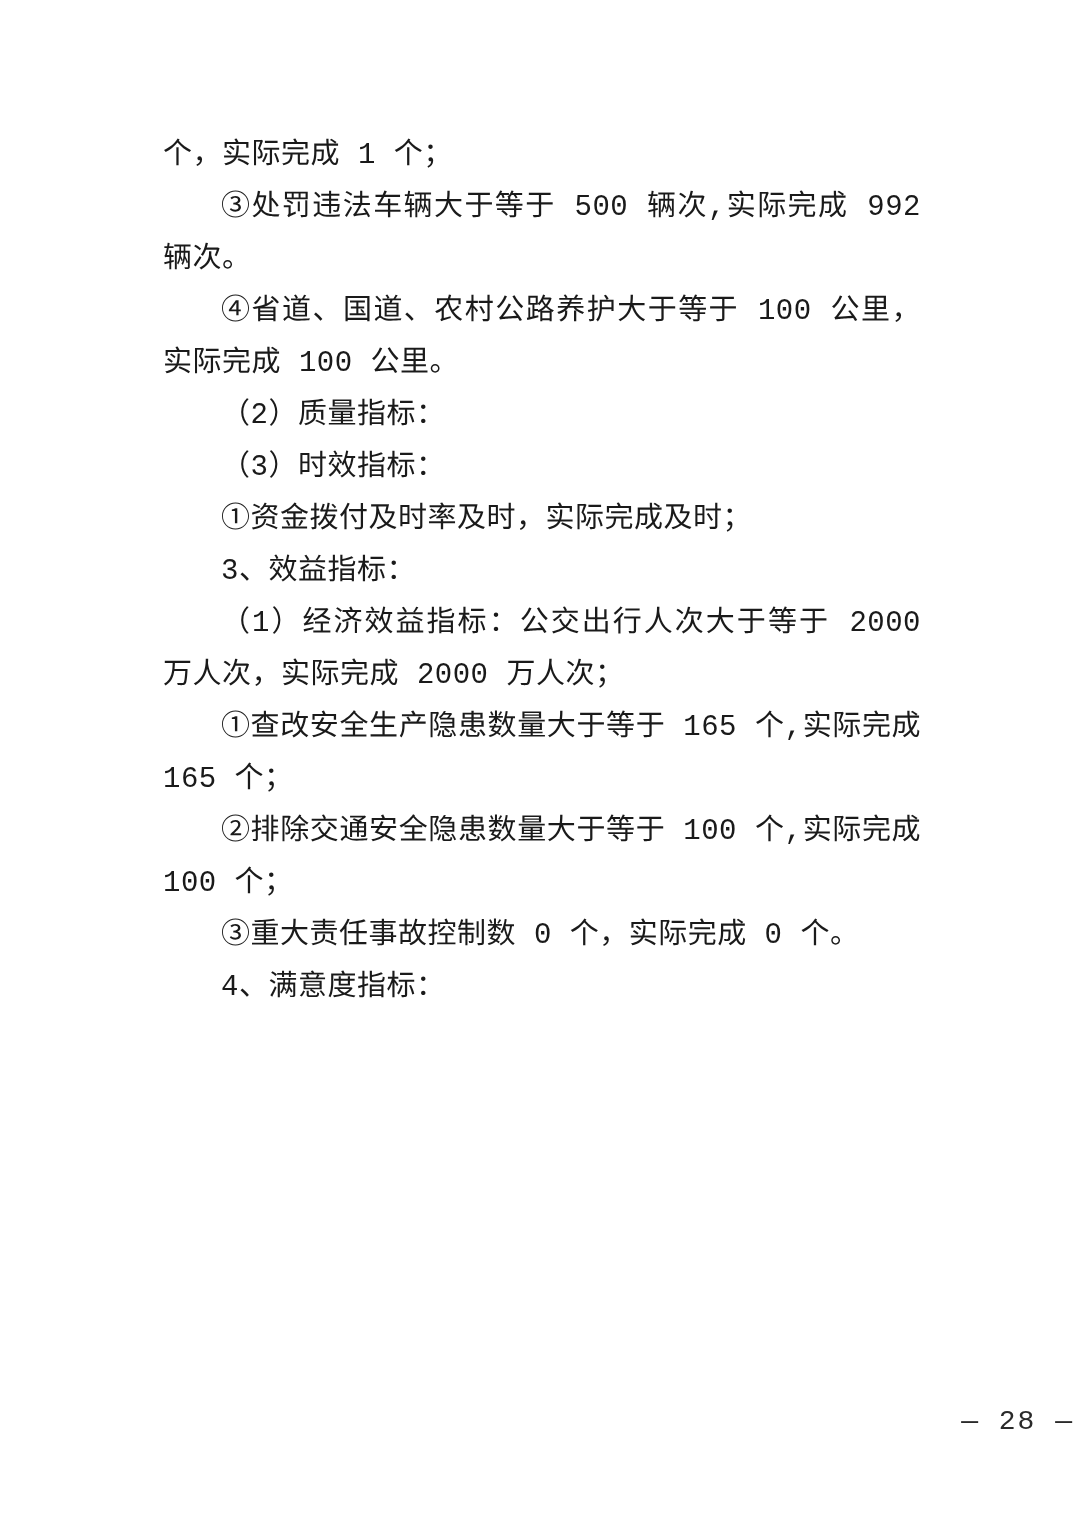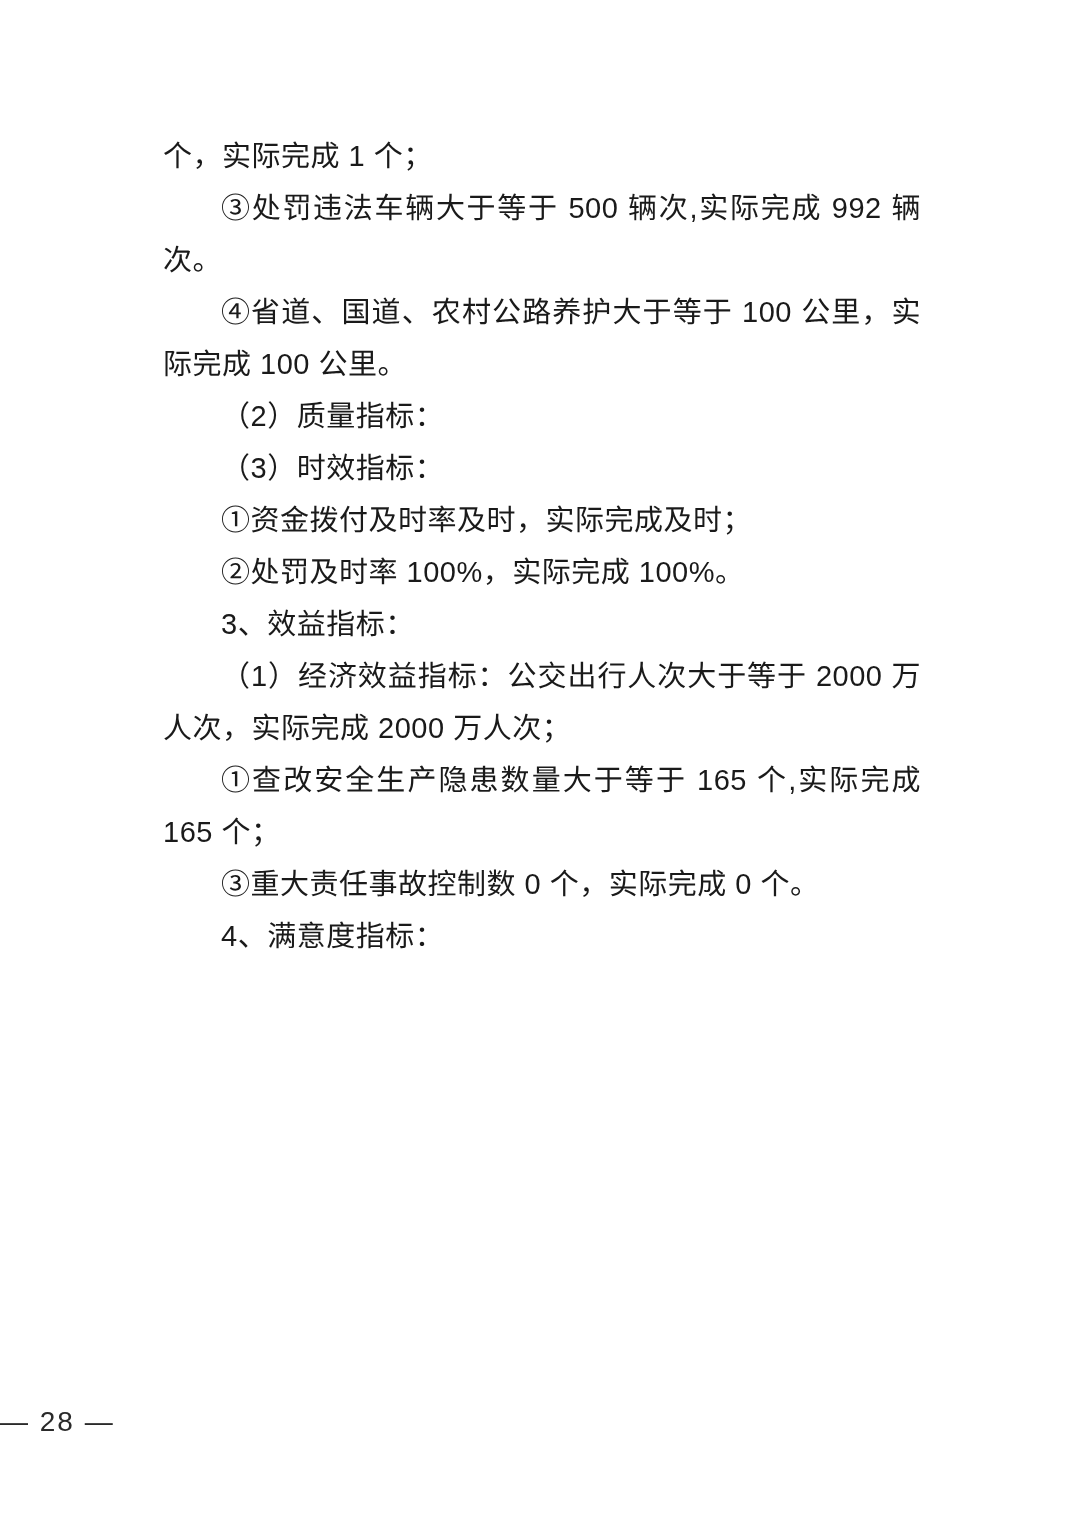--- a/index.html
+++ b/index.html
@@ -6,21 +6,21 @@
     margin: 0;
     padding: 0;
     background: #ffffff;
   }
   .page {
     position: relative;
     width: 1074px;
     height: 1520px;
     background: #ffffff;
     overflow: hidden;
-    font-family: Liberation Sans, sans-serif;
+    font-family: Liberation Mono, monospace;
     color: #1a1a1a;
   }
   .content {
     position: absolute;
     left: 163px;
     top: 130px;
     width: 758px;
     font-size: 29px;
     line-height: 52px;
     text-align: justify;
@@ -32,21 +32,21 @@
     padding: 0;
   }
   .content p.indent {
     text-indent: 2em;
   }
   .page-footer {
     position: absolute;
     left: 0;
     top: 1404px;
     width: 100%;
-    text-align: left;
+    text-align: right;
     font-size: 28px;
     line-height: 36px;
     color: #2a2a2a;
     letter-spacing: 2px;
   }
 </style>
 </head>
 <body>
 
 <div class="page">
@@ -60,29 +60,29 @@
       <p class="indent">④省道、国道、农村公路养护大于等于 100 公里，实际完成 100 公里。</p>
 
       <p class="indent">（2）质量指标：</p>
 
 
 
       <p class="indent">（3）时效指标：</p>
 
       <p class="indent">①资金拨付及时率及时，实际完成及时；</p>
 
-      <p class="indent">②处罚及时率 100%，实际完成 100%。</p>
 
       <p class="indent">3、效益指标：</p>
 
       <p class="indent">（1）经济效益指标：公交出行人次大于等于 2000 万人次，实际完成 2000 万人次；</p>
 
 
       <p class="indent">①查改安全生产隐患数量大于等于 165 个,实际完成 165 个；</p>
 
+      <p class="indent">②排除交通安全隐患数量大于等于 100 个,实际完成 100 个；</p>
 
       <p class="indent">③重大责任事故控制数 0 个，实际完成 0 个。</p>
 
 
       <p class="indent">4、满意度指标：</p>
     </div>
 
   <div class="page-footer">
     <span>— 28 —</span>
   </div>

